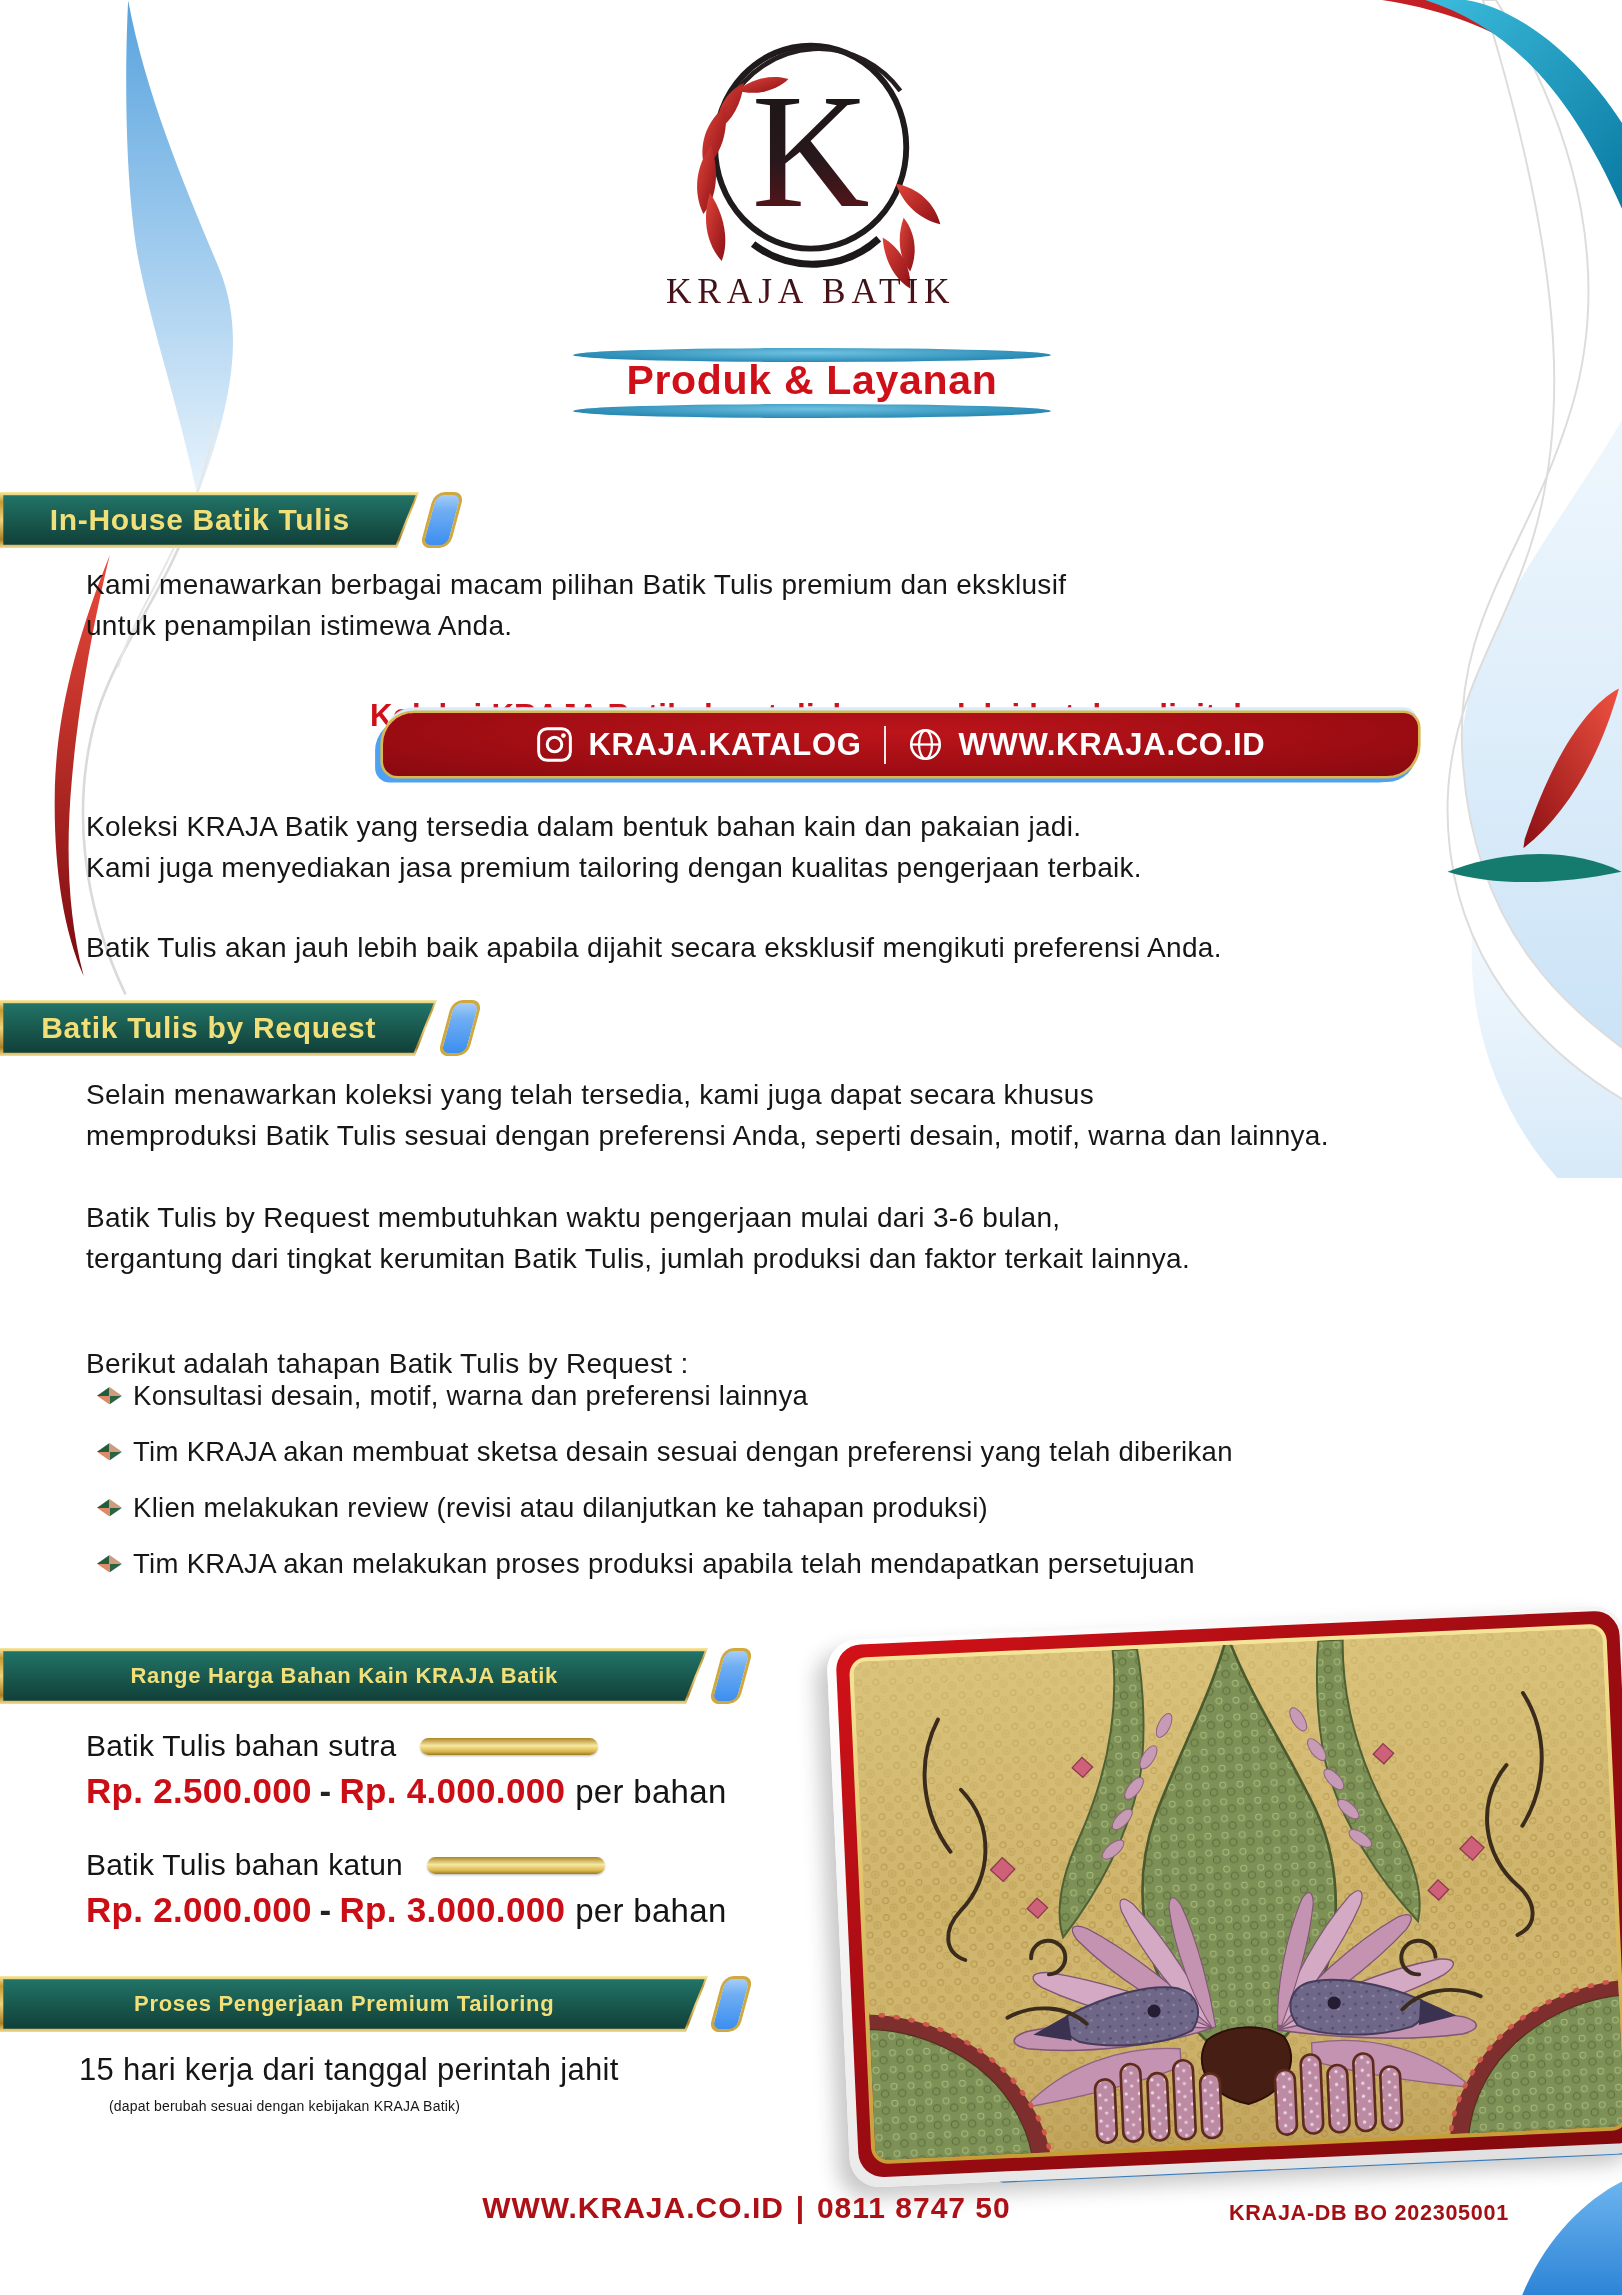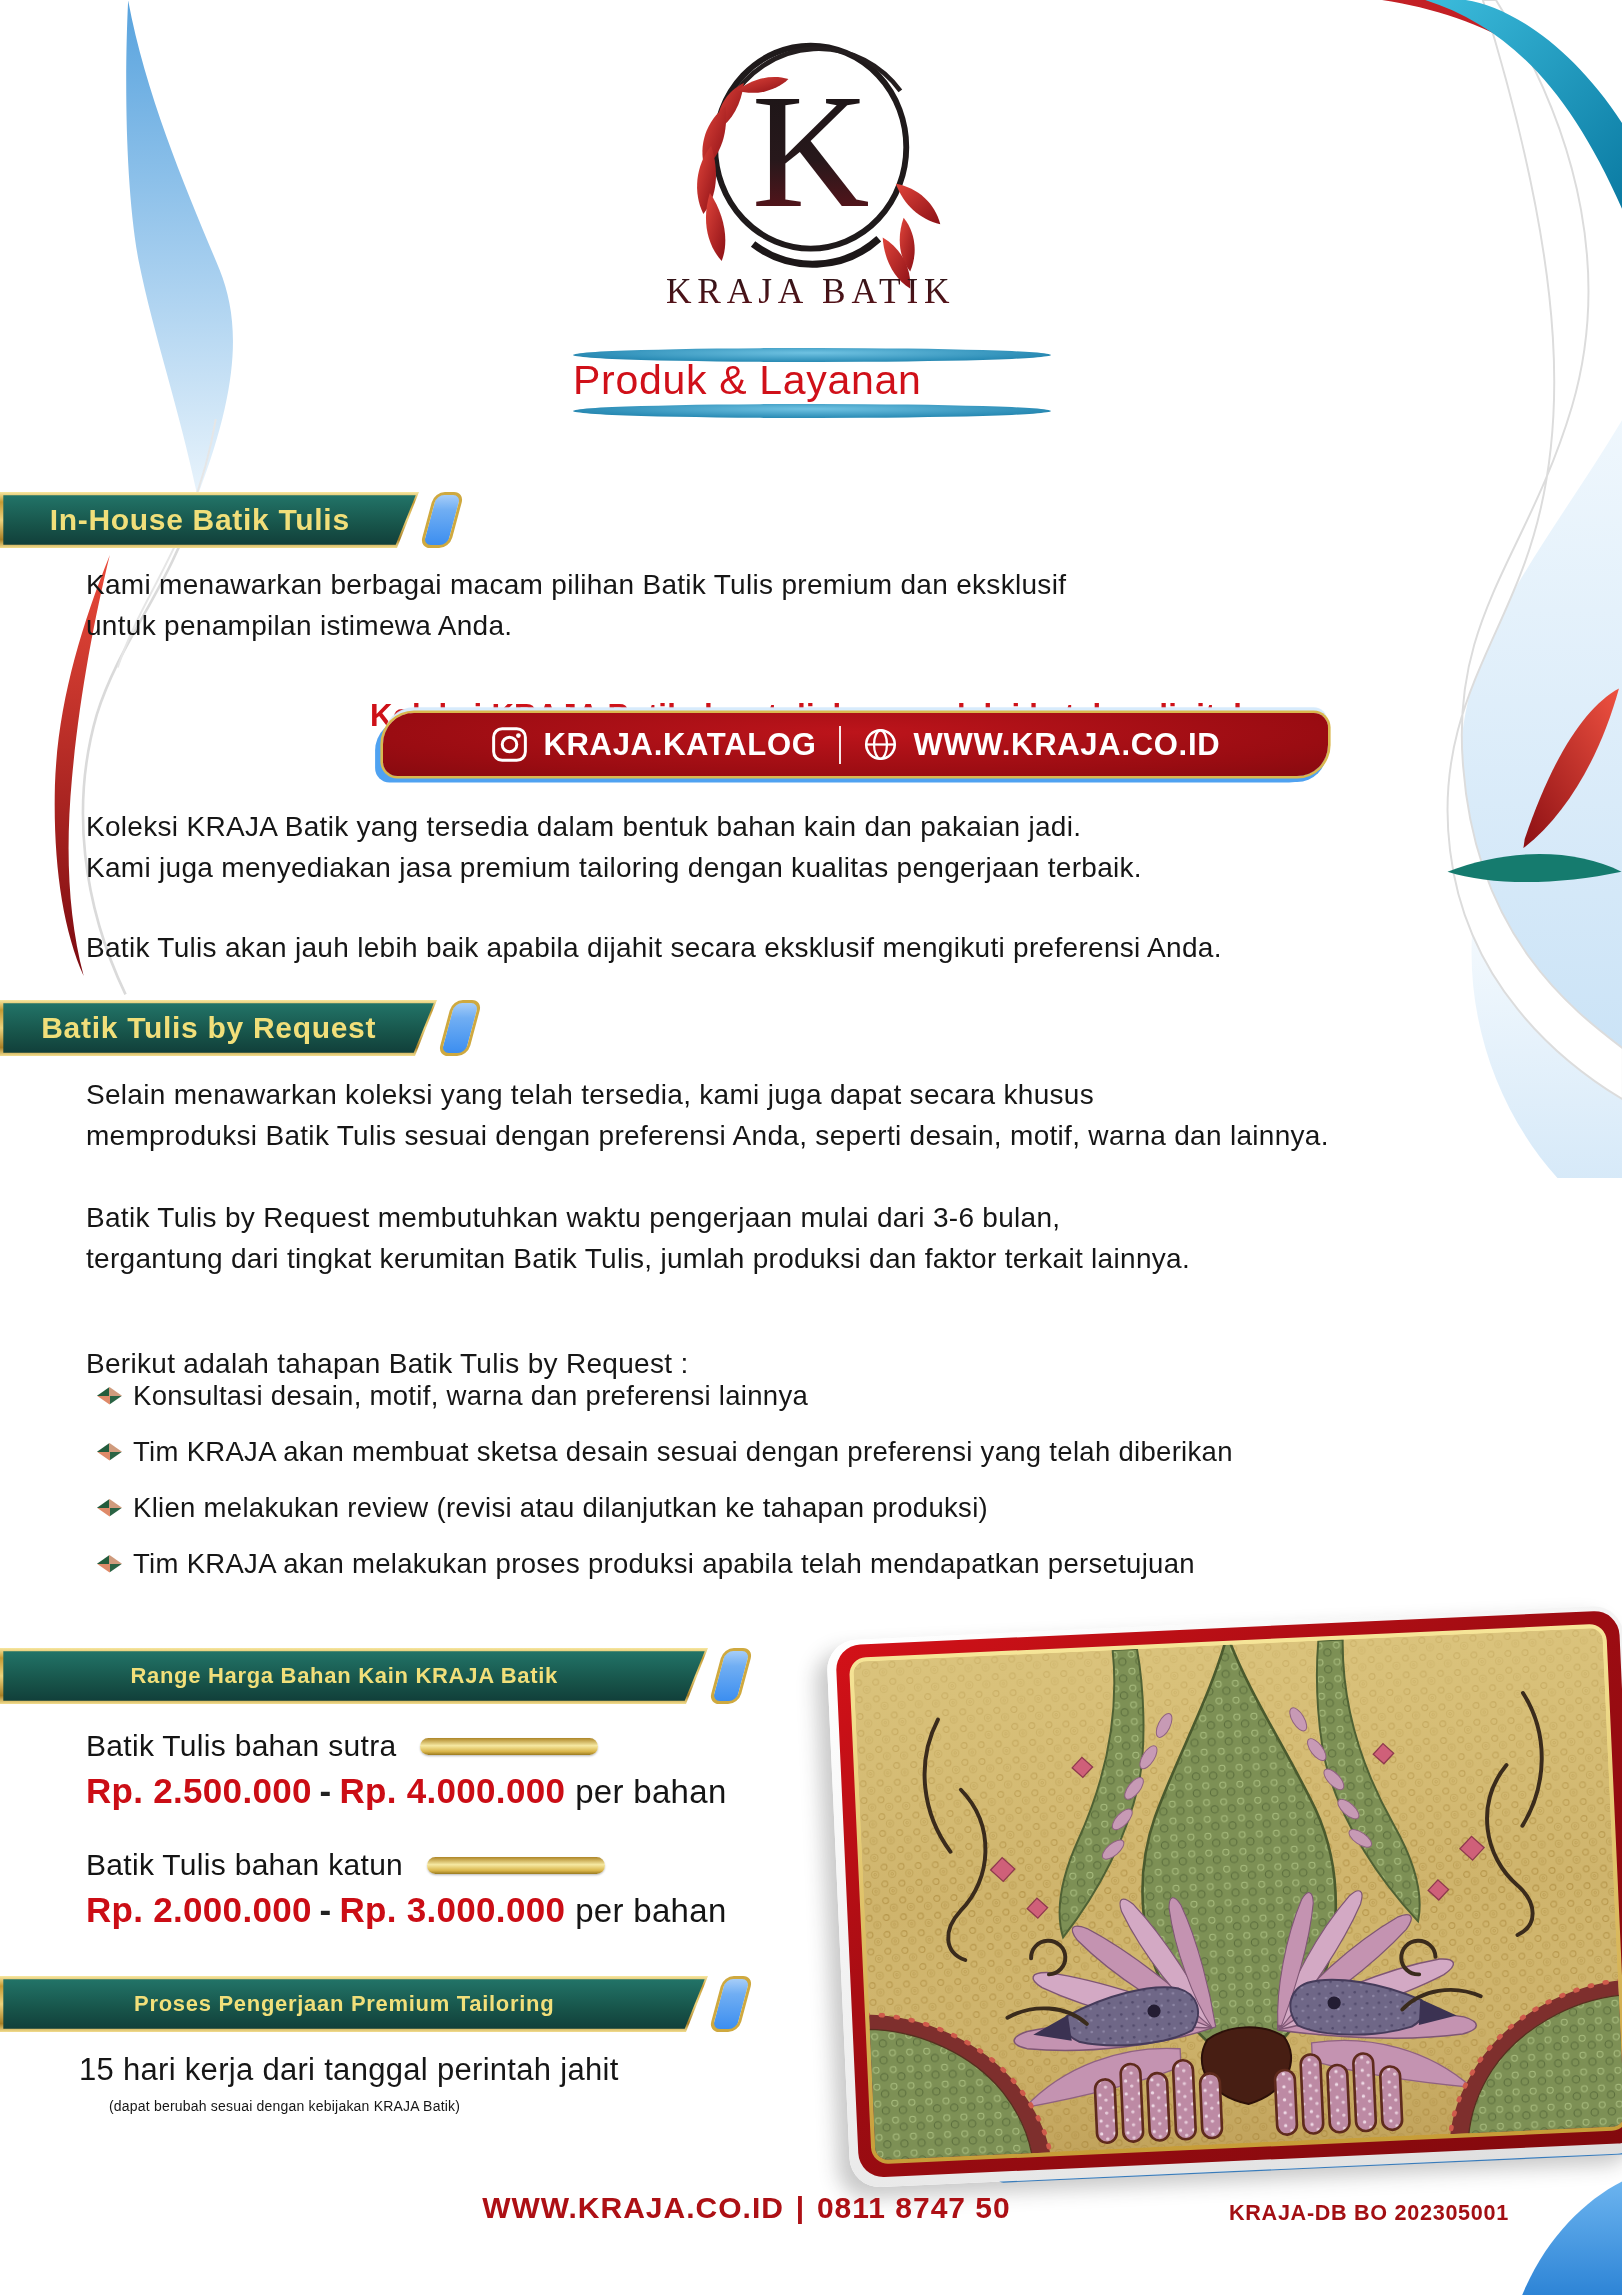--- a/index.html
+++ b/index.html
@@ -8,21 +8,21 @@
   svg{display:block;}
   .deco{position:absolute;z-index:0;pointer-events:none;}
 
   
   .logo{position:absolute;left:622px;top:27.5px;width:380px;height:288px;z-index:3;}
 
   
   .lens{position:absolute;left:573px;width:478px;height:14.4px;border-radius:50%;z-index:3;
         background:radial-gradient(ellipse at 50% 35%,#6fc2e2,#2e8fb8 65%,#17759e);}
   .page-title{position:absolute;left:573px;top:356px;width:478px;height:48px;line-height:48px;
-        text-align:left;font-size:41px;font-weight:normal;color:#d01019;letter-spacing:0.7px;z-index:3;}
+        text-align:center;font-size:41px;font-weight:bold;color:#d01019;letter-spacing:0.7px;z-index:3;}
 
   
   .banner{position:absolute;left:0;display:flex;align-items:stretch;height:56px;z-index:3;}
   .bar{position:relative;display:flex;align-items:center;justify-content:center;}
   .bar::before{content:"";position:absolute;inset:0;
         background:linear-gradient(180deg,#f7e7a0,#c59a33 18%,#ecd27c 50%,#a87f26 85%,#f2dd8e);
         clip-path:polygon(0 0,100% 0,calc(100% - 22px) 100%,0 100%);}
   .bar::after{content:"";position:absolute;inset:3.3px;
         background:linear-gradient(180deg,#227468,#175349 62%,#113f3a);
         clip-path:polygon(0 0,100% 0,calc(100% - 20px) 100%,0 100%);}
@@ -31,21 +31,21 @@
   .bar-text.small{font-size:22px;}
   .slash{width:30px;height:56px;margin-left:7.9px;border-radius:10.5px;box-sizing:border-box;
         background:linear-gradient(180deg,#a6cdf8,#70aef3 30%,#3c8ef0);
         border:3.3px solid #cfa93f;transform:skewX(-15deg);}
 
   
   .para{position:absolute;left:86px;font-size:28px;line-height:41px;letter-spacing:0.3px;z-index:3;}
   .catalog-heading{position:absolute;left:288px;top:662px;width:1047px;text-align:center;
         font-size:31px;font-weight:bold;color:#ce1118;letter-spacing:0.3px;z-index:3;margin-top:36px;}
 
-  .catalog-badge{position:absolute;left:383px;top:713px;width:945px;height:63px;z-index:3;
+  .catalog-badge{position:absolute;left:383px;top:713px;width:1035px;height:63px;z-index:3;
         display:flex;align-items:center;justify-content:center;gap:15.7px;
         border-radius:31px 14.4px 31px 14.4px;
         background:radial-gradient(ellipse at 50% 30%,#bc141b,#9a0c12 70%,#870a0f);
         box-shadow:0 0 0 2.6px #dab84e, 0 -6.5px 0.7px -0.7px #d7ebfc,
                    -7.9px 6.5px 0 0 #4fa2f1, 0 7.2px 0 -1.3px #4fa2f1;
         color:#fff;font-weight:bold;font-size:31px;letter-spacing:0.7px;}
   .badge-div{width:2px;height:38px;background:rgba(255,255,255,.9);margin:0 6.5px;}
 
   
   .steps{position:absolute;left:97px;top:1379px;margin:0;padding:0;list-style:none;z-index:3;}

